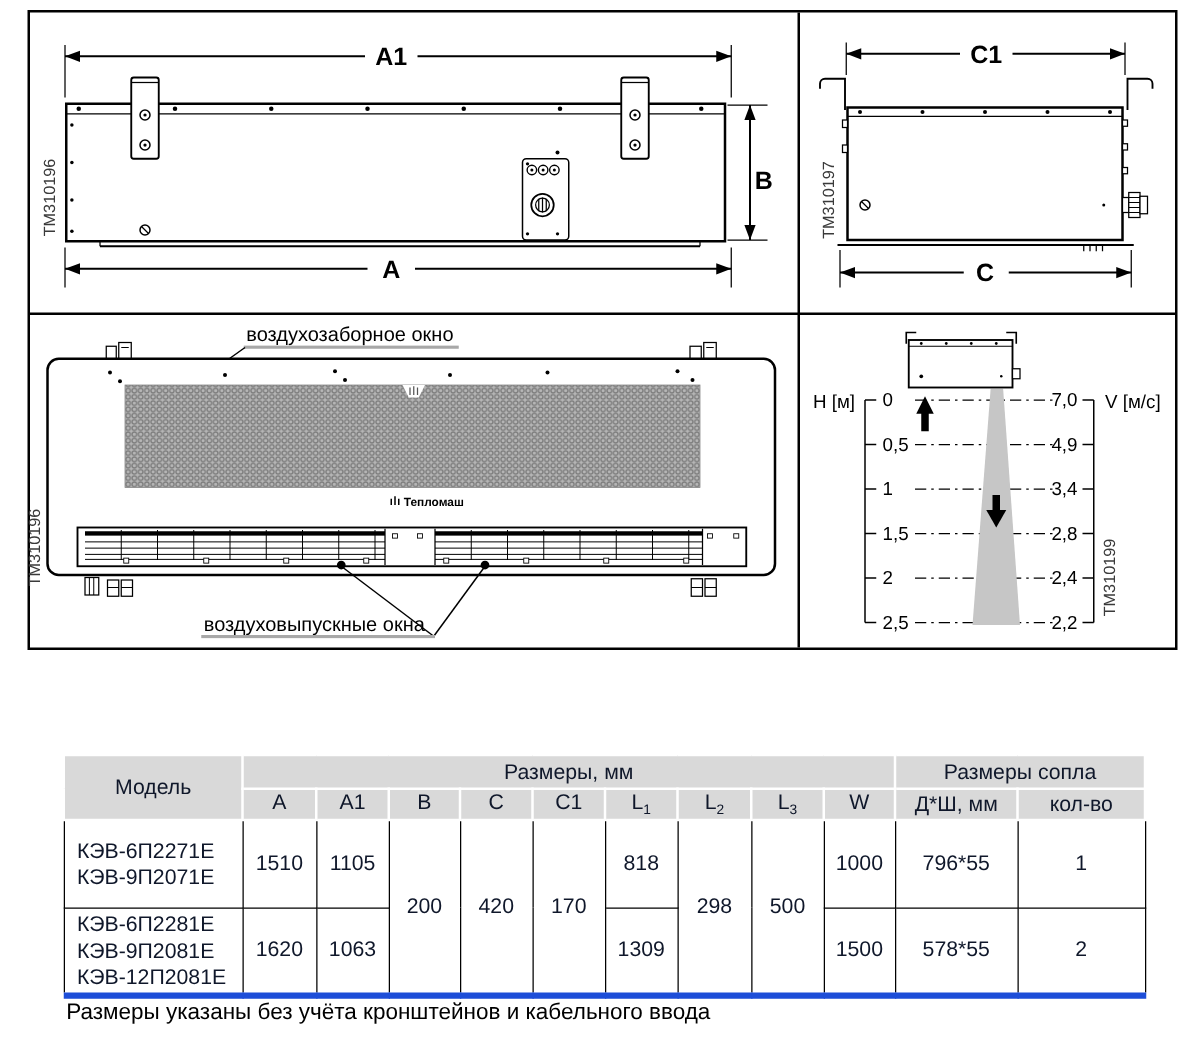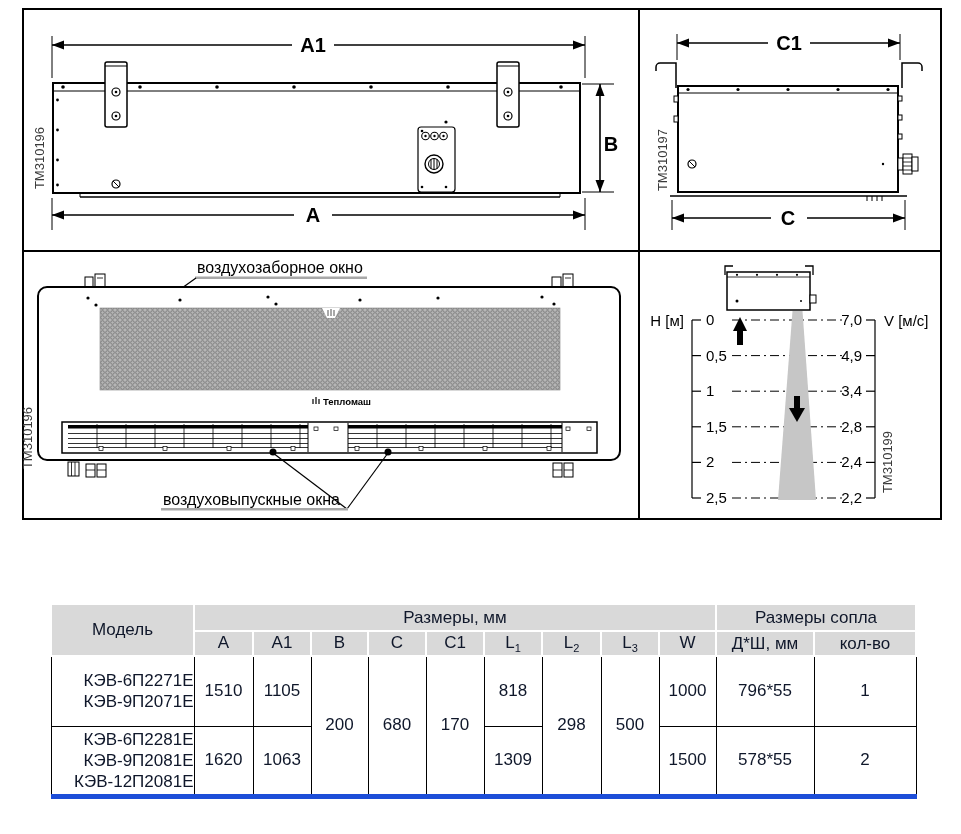--- a/index.html
+++ b/index.html
@@ -11,21 +11,21 @@
   svg .ln{stroke:#000;fill:none;}
   svg .dimtxt{font:bold 20px "Liberation Sans",sans-serif;fill:#000;text-anchor:middle;}
   svg .lbl{font:16px "Liberation Sans",sans-serif;fill:#000;}
   svg .axis{font:15px "Liberation Sans",sans-serif;fill:#000;}
   svg .code{font:13px "Liberation Sans",sans-serif;fill:#3a3a3a;text-anchor:middle;}
   svg .brand{font:bold 9.5px "Liberation Sans",sans-serif;fill:#000;}
   .dim-table{position:absolute;left:50px;top:603px;border-collapse:collapse;table-layout:fixed;
              border-bottom:5px solid #1d4ed8;font-size:17px;color:#0f172a;}
   .dim-table th{background:#d9d9d9;border:2px solid #fff;font-weight:normal;font-size:17px;padding:0;text-align:center;vertical-align:middle;}
   .dim-table td{border:1px solid #000;background:#fff;text-align:center;vertical-align:middle;padding:0;}
-  .dim-table td.model{text-align:right;padding-left:10px;line-height:21px;}
+  .dim-table td.model{text-align:left;padding-left:10px;line-height:21px;}
   .dim-table sub{font-size:11px;}
   .hr1{height:27px}.hr2{height:25px}.br{height:70px}
   .note{position:absolute;left:53px;top:799px;font-size:18px;color:#000;}
 </style>
 </head>
 <body>
 
 <div class="page">
 
   <div class="frame">
@@ -398,21 +398,21 @@
     </thead>
     <tbody>
       <tr class="br">
         <td class="model">
           <div>КЭВ-6П2271Е</div>
           <div>КЭВ-9П2071Е</div>
         </td>
         <td>1510</td>
         <td>1105</td>
         <td rowspan="2">200</td>
-        <td rowspan="2">680</td>
+        <td rowspan="2">420</td>
         <td rowspan="2">170</td>
         <td>818</td>
         <td rowspan="2">298</td>
         <td rowspan="2">500</td>
         <td>1000</td>
         <td>796*55</td>
         <td>1</td>
       </tr>
       <tr class="br">
         <td class="model">
@@ -423,14 +423,15 @@
         <td>1620</td>
         <td>1063</td>
         <td>1309</td>
         <td>1500</td>
         <td>578*55</td>
         <td>2</td>
       </tr>
     </tbody>
   </table>
 
+  <div class="note">Размеры указаны без учёта кронштейнов и кабельного ввода</div>
 
 </div>
 
 </body></html>

